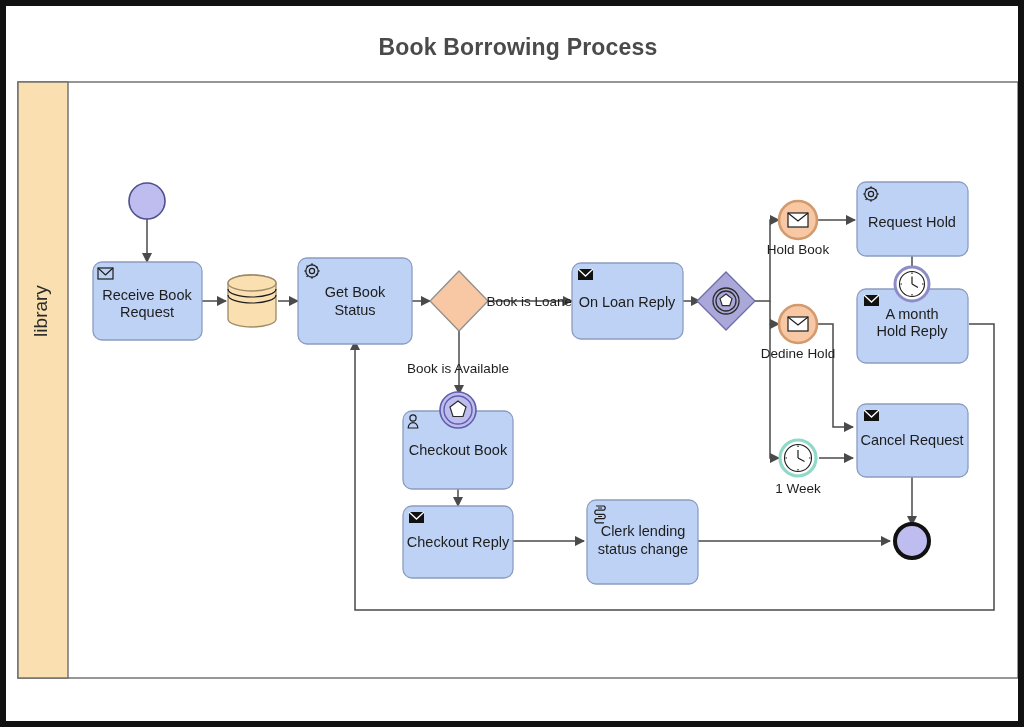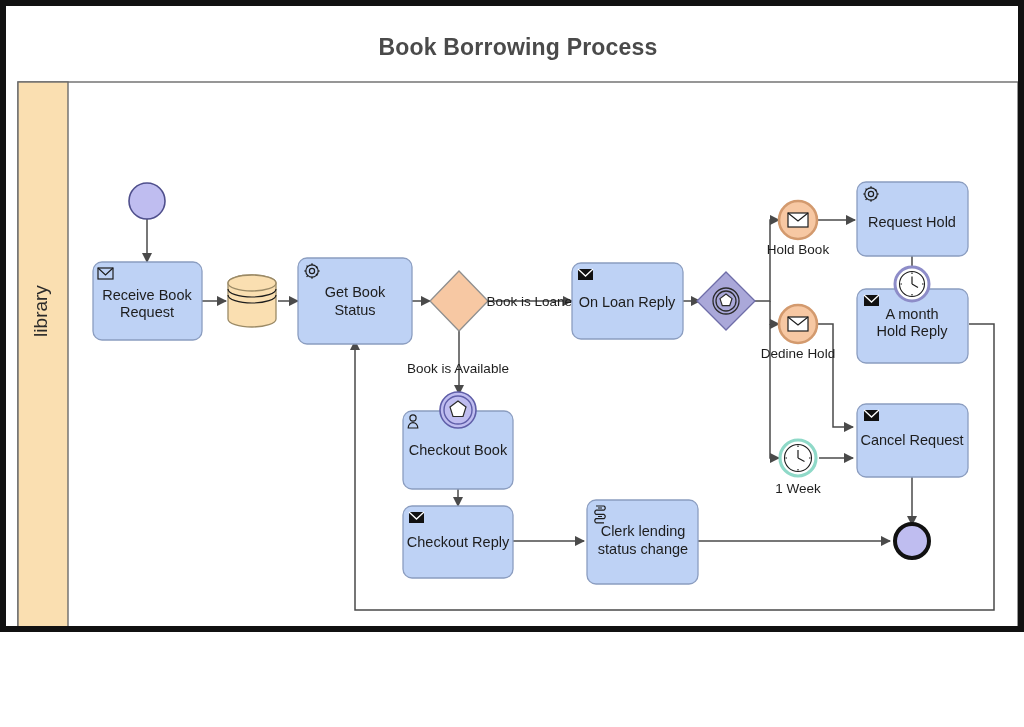--- a/index.html
+++ b/index.html
@@ -4,21 +4,21 @@
 <title>Book Borrowing Process</title>
 <style>
   html, body {
     margin: 0;
     padding: 0;
     background: #ffffff;
   }
   #page {
     position: relative;
     width: 1024px;
-    height: 632px;
+    height: 727px;
     background: #ffffff;
     font-family: "Liberation Sans", sans-serif;
     overflow: hidden;
     box-sizing: border-box;
     border: 6px solid #111111;
   }
   #diagram-title {
     position: absolute;
     left: 0;
     top: 28px;

